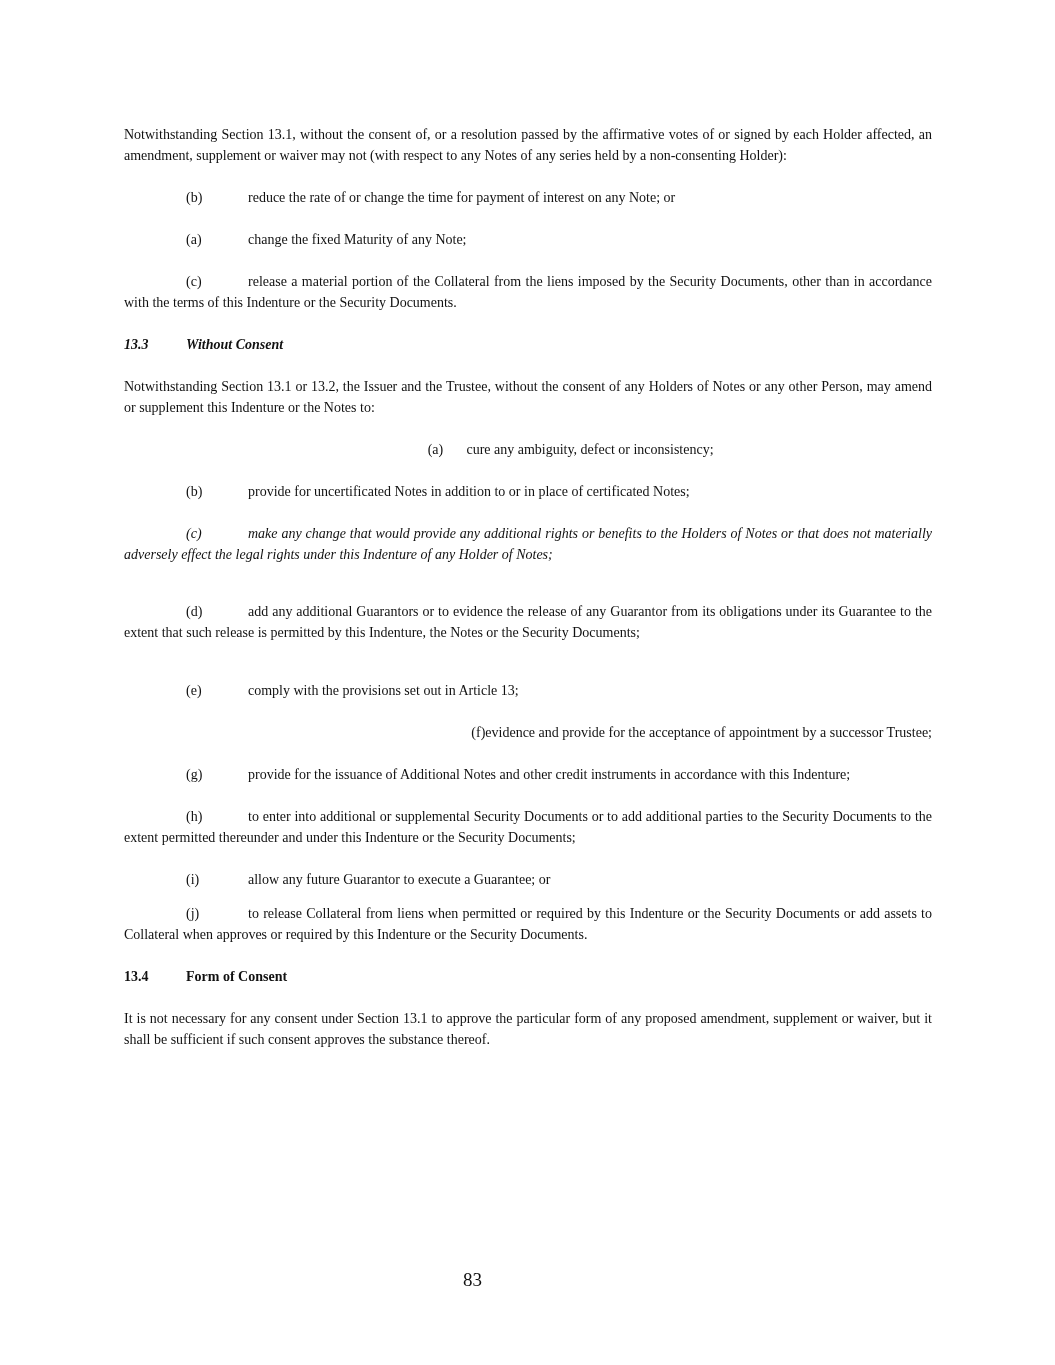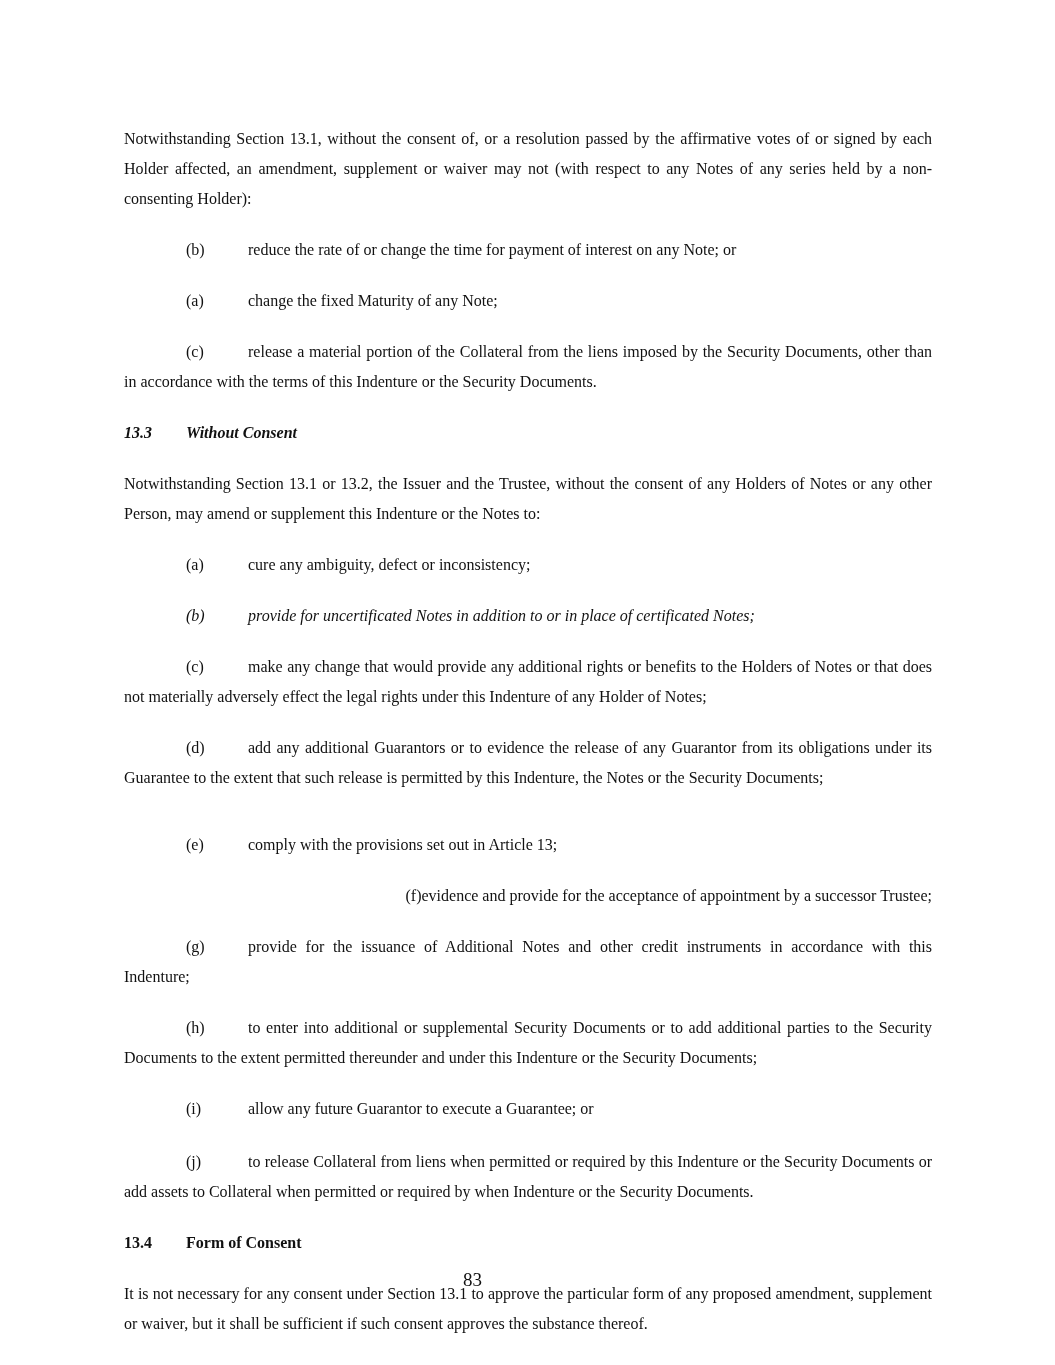--- a/index.html
+++ b/index.html
@@ -1,19 +1,19 @@
 <!DOCTYPE html>
 <html><head>
   <meta charset="utf-8">
   <style>
     html, body { margin: 0; padding: 0; background: #ffffff; }
     body { width: 1055px; height: 1365px; position: relative; overflow: hidden; }
     .page {
       position: absolute; left: 124px; top: 124px; width: 808px;
-      font-family: "Liberation Serif", serif; font-size: 16px; line-height: 30px; color: #111;
+      font-family: "Liberation Serif", serif; font-size: 14px; line-height: 21px; color: #111;
     }
     .p { text-align: justify; margin: 0; }
     .item-single { margin: 0; padding-left: 62px; }
     .item-single .lbl { display: inline-block; width: 62px; }
     .heading { margin: 0; font-weight: bold; }
     .heading .num { display: inline-block; width: 62px; }
     .page-number {
       position: absolute; left: 0; width: 945px; top: 1269px; text-align: center;
       font-family: "Liberation Serif", serif; font-size: 19px; color: #111;
     }
@@ -33,49 +33,49 @@
   <p class="p" style="margin-bottom:21px;">
     <span style="display:inline-block;width:62px;"></span><span style="display:inline-block;width:62px;">(c)</span><span>release a material portion of the Collateral from the liens imposed by the Security Documents, other than in accordance with the terms of this Indenture or the Security Documents.</span>
   </p>
 
   <p class="heading" style="margin-bottom:21px;font-style:italic;">
     <span class="num">13.3</span><span>Without Consent</span>
   </p>
 
   <p class="p" style="margin-bottom:21px;">Notwithstanding Section 13.1 or 13.2, the Issuer and the Trustee, without the consent of any Holders of Notes or any other Person, may amend or supplement this Indenture or the Notes to:</p>
 
-  <p class="item-single" style="margin-bottom:21px;">
+  <p class="item-single" style="margin-bottom:21px;text-align:center;">
     <span class="lbl">(a)</span><span>cure any ambiguity, defect or inconsistency;</span>
   </p>
-  <p class="item-single" style="margin-bottom:21px;font-style:italic;">
+  <p class="item-single" style="margin-bottom:21px;">
     <span class="lbl">(b)</span><span>provide for uncertificated Notes in addition to or in place of certificated Notes;</span>
   </p>
-  <p class="p" style="margin-bottom:21px;">
+  <p class="p" style="margin-bottom:36px;font-style:italic;">
     <span style="display:inline-block;width:62px;"></span><span style="display:inline-block;width:62px;">(c)</span><span>make any change that would provide any additional rights or benefits to the Holders of Notes or that does not materially adversely effect the legal rights under this Indenture of any Holder of Notes;</span>
   </p>
   <p class="p" style="margin-bottom:37px;">
     <span style="display:inline-block;width:62px;"></span><span style="display:inline-block;width:62px;">(d)</span><span>add any additional Guarantors or to evidence the release of any Guarantor from its obligations under its Guarantee to the extent that such release is permitted by this Indenture, the Notes or the Security Documents;</span>
   </p>
   <p class="item-single" style="margin-bottom:21px;">
     <span class="lbl">(e)</span><span>comply with the provisions set out in Article 13;</span>
   </p>
   <p class="item-single" style="margin-bottom:21px;text-align:right;">
     <span class="lbl">(f)</span><span>evidence and provide for the acceptance of appointment by a successor Trustee;</span>
   </p>
   <p class="p" style="margin-bottom:21px;">
     <span style="display:inline-block;width:62px;"></span><span style="display:inline-block;width:62px;">(g)</span><span>provide for the issuance of Additional Notes and other credit instruments in accordance with this Indenture;</span>
   </p>
   <p class="p" style="margin-bottom:21px;">
     <span style="display:inline-block;width:62px;"></span><span style="display:inline-block;width:62px;">(h)</span><span>to enter into additional or supplemental Security Documents or to add additional parties to the Security Documents to the extent permitted thereunder and under this Indenture or the Security Documents;</span>
   </p>
-  <p class="item-single" style="margin-bottom:23px;">
+  <p class="item-single" style="margin-bottom:13px;">
     <span class="lbl">(i)</span><span>allow any future Guarantor to execute a Guarantee; or</span>
   </p>
   <p class="p" style="margin-bottom:21px;">
-    <span style="display:inline-block;width:62px;"></span><span style="display:inline-block;width:62px;">(j)</span><span>to release Collateral from liens when permitted or required by this Indenture or the Security Documents or add assets to Collateral when permitted or required by when Indenture or the Security Documents.</span>
+    <span style="display:inline-block;width:62px;"></span><span style="display:inline-block;width:62px;">(j)</span><span>to release Collateral from liens when permitted or required by this Indenture or the Security Documents or add assets to Collateral when approves or required by this Indenture or the Security Documents.</span>
   </p>
 
   <p class="heading" style="margin-bottom:21px;">
     <span class="num">13.4</span><span>Form of Consent</span>
   </p>
 
   <p class="p">It is not necessary for any consent under Section 13.1 to approve the particular form of any proposed amendment, supplement or waiver, but it shall be sufficient if such consent approves the substance thereof.</p>
 </div>
 
 <div class="page-number">83</div>

